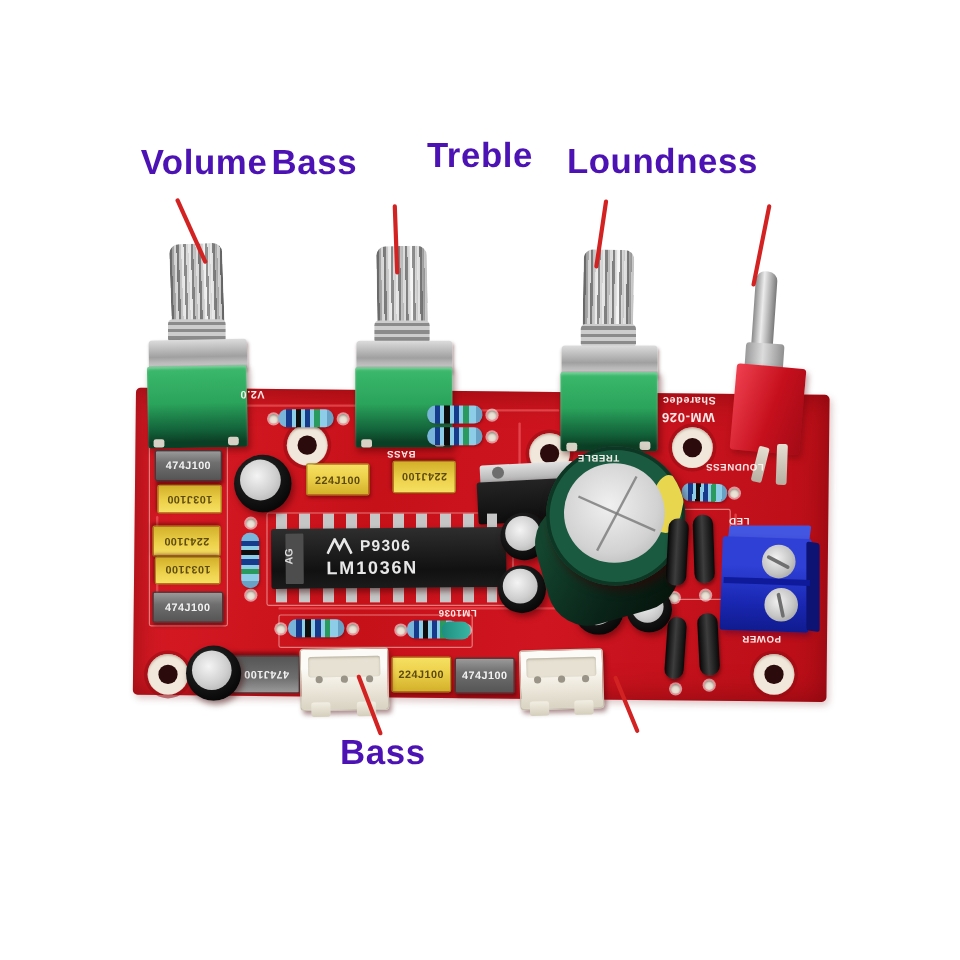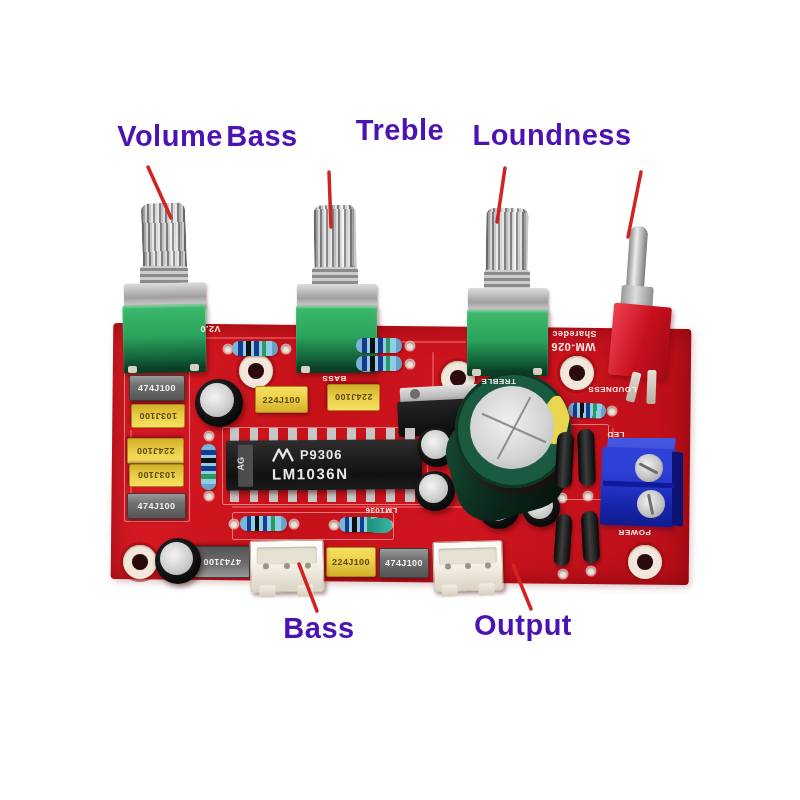--- a/index.html
+++ b/index.html
@@ -361,15 +361,14 @@
     <line x1="641" y1="172" x2="628" y2="237" stroke="#d22222" stroke-width="3.5" stroke-linecap="round"></line>
     <line x1="299" y1="564" x2="317" y2="611" stroke="#d22222" stroke-width="3.5" stroke-linecap="round"></line>
     <line x1="513" y1="565" x2="531" y2="609" stroke="#d22222" stroke-width="3.5" stroke-linecap="round"></line>
   </svg>
 
   <div class="toplabel" style="left:170px;top:120px;">Volume</div>
   <div class="toplabel" style="left:262px;top:120px;">Bass</div>
   <div class="toplabel" style="left:400px;top:114px;">Treble</div>
   <div class="toplabel" style="left:552px;top:119px;">Loundness</div>
   <div class="toplabel" style="left:319px;top:612px;">Bass</div>
-  <div class="toplabel" style="left:523px;top:609px;">Output</div>
 
 </div>
 
 </body></html>

